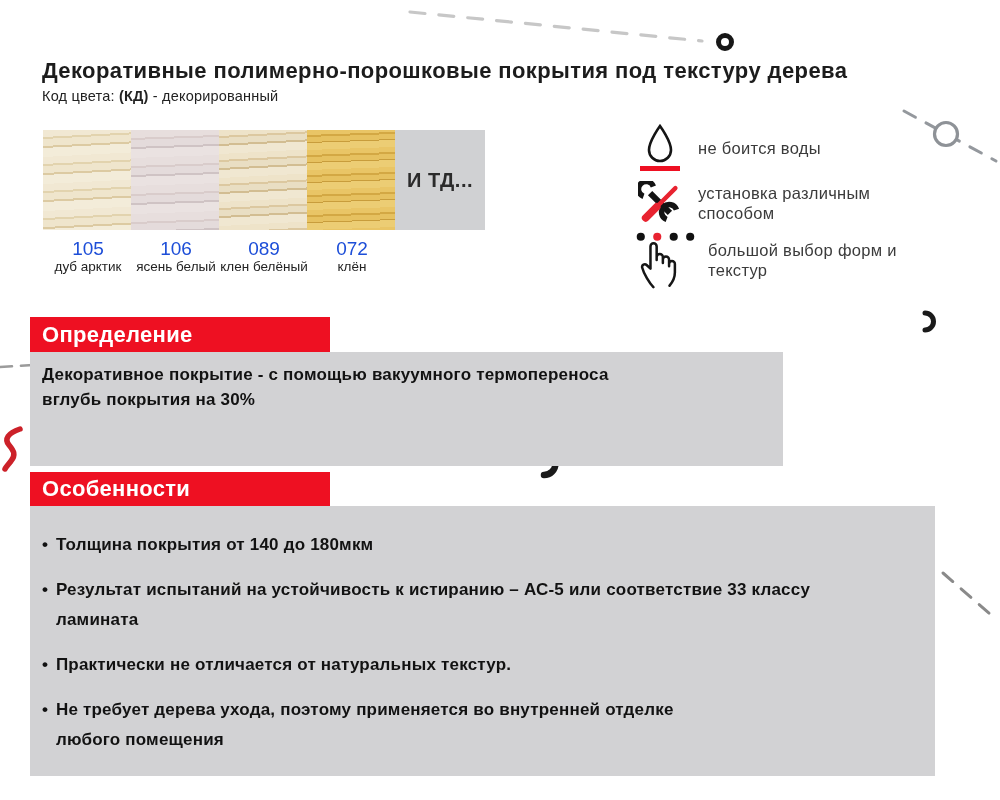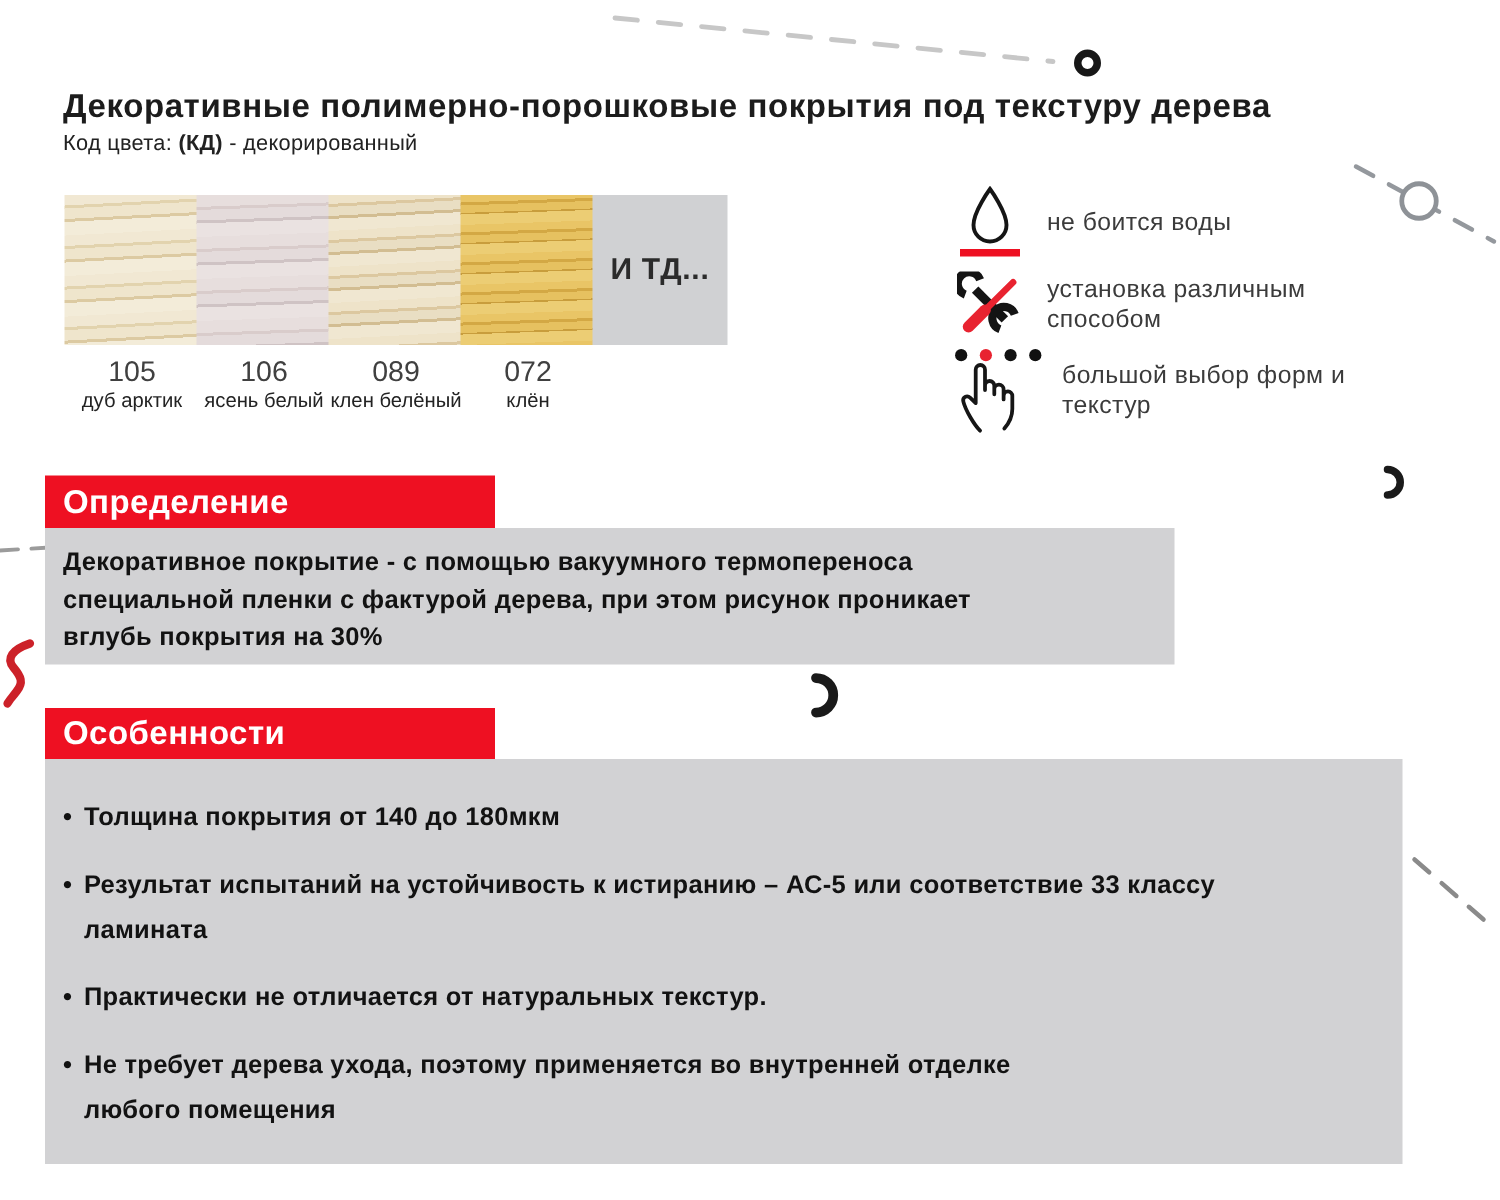--- a/index.html
+++ b/index.html
@@ -17,21 +17,21 @@
   }
   .subtitle b{font-weight:700;}
   
   .swatch-row{position:absolute;left:50px;top:130px;display:flex;gap:12px;}
   .swatch-cell{width:76px;display:flex;flex-direction:column;align-items:center;}
   .swatch{width:90px;height:100px;}
   .sw-105{background:repeating-linear-gradient(177deg,#f1e8d3 0 7px,#e2d3ae 7px 9px,#efe5cc 9px 16px,#dccaa2 16px 18px,#f3ecd9 18px 27px);}
   .sw-106{background:repeating-linear-gradient(178deg,#e7dedd 0 8px,#d9cccb 8px 10px,#e4dbdb 10px 17px,#cfc3c4 17px 19px,#eae2e1 19px 28px);}
   .sw-089{background:repeating-linear-gradient(177deg,#eee3c9 0 6px,#dcc8a0 6px 8px,#e9dec3 8px 14px,#d2bd92 14px 16px,#f0e7d1 16px 24px);}
   .sw-085{background:repeating-linear-gradient(178deg,#e9c566 0 5px,#d3a844 5px 7px,#e6c160 7px 12px,#c89d3c 12px 13px,#eccd74 13px 20px);}
-  .swatch-code{margin-top:9px;font-size:19px;font-weight:500;color:#404040;line-height:20px;}
+  .swatch-code{margin-top:9px;font-size:19px;font-weight:500;color:#1d4ed8;line-height:20px;}
   .swatch-name{font-size:13.5px;font-weight:500;color:#232323;line-height:16px;white-space:nowrap;}
   .etc-box{
     width:90px;height:100px;background:#d0d1d3;display:flex;align-items:center;justify-content:center;
     font-size:20px;font-weight:600;color:#2b2b2b;letter-spacing:.5px;
   }
   
   .benefit{position:absolute;display:flex;align-items:center;}
   .benefit-1{left:640px;top:124px;}
   .benefit-2{left:638px;top:181px;}
   .benefit-3{left:634px;top:229px;}
@@ -43,21 +43,21 @@
   .drop-underline{width:40px;height:5px;background:#ee1022;margin-top:2px;}
   
   .section-header{
     position:absolute;left:30px;width:300px;background:#ee1022;color:#fff;
     font-size:22px;font-weight:700;letter-spacing:.3px;display:flex;align-items:center;padding-left:12px;
     box-sizing:border-box;
   }
   .hdr-definition{top:317px;height:35px;}
   .hdr-features{top:472px;height:34px;}
   .panel{position:absolute;left:30px;background:#d2d2d4;box-sizing:border-box;}
-  .panel-definition{top:352px;width:753px;height:91px;padding:10px 14px 0 12px;}
+  .panel-definition{top:352px;width:753px;height:114px;padding:10px 14px 0 12px;}
   .panel-definition .line{font-size:17px;font-weight:600;color:#121212;line-height:25px;letter-spacing:.2px;}
   .panel-features{top:506px;width:905px;height:270px;padding:24px 14px 0 12px;}
   .bullet{display:flex;margin-bottom:15px;}
   .bullet .dot{font-size:17px;font-weight:700;color:#121212;line-height:30px;margin-right:8px;}
   .bullet .blines{font-size:17px;font-weight:600;color:#121212;line-height:30px;letter-spacing:.2px;}
   
   .deco{position:absolute;pointer-events:none;}
   .donut{
     position:absolute;left:716px;top:33px;width:8px;height:8px;background:#fff;
     border:5.5px solid #171717;border-radius:50%;
@@ -177,21 +177,20 @@
                  l0 9
                  c0 6 -2.5 10 -5.5 13.5" fill="#ffffff" stroke="#161616" stroke-width="2.6" stroke-linecap="round" stroke-linejoin="round"></path>
       </svg>
     </div>
     <div class="benefit-label" style="margin-left:12px">большой выбор форм и текстур</div>
   </div>
 
   <div class="section-header hdr-definition">Определение</div>
   <div class="panel panel-definition">
     <div class="line">Декоративное покрытие - с помощью вакуумного термопереноса</div>
-    <div class="line">специальной пленки с фактурой дерева, при этом рисунок проникает</div>
     <div class="line">вглубь покрытия на 30%</div>
   </div>
 
   <div class="section-header hdr-features">Особенности</div>
   <div class="panel panel-features">
     <div class="bullet">
       <span class="dot">•</span>
       <div class="blines">
         <div>Толщина покрытия от 140 до 180мкм</div>
       </div>

